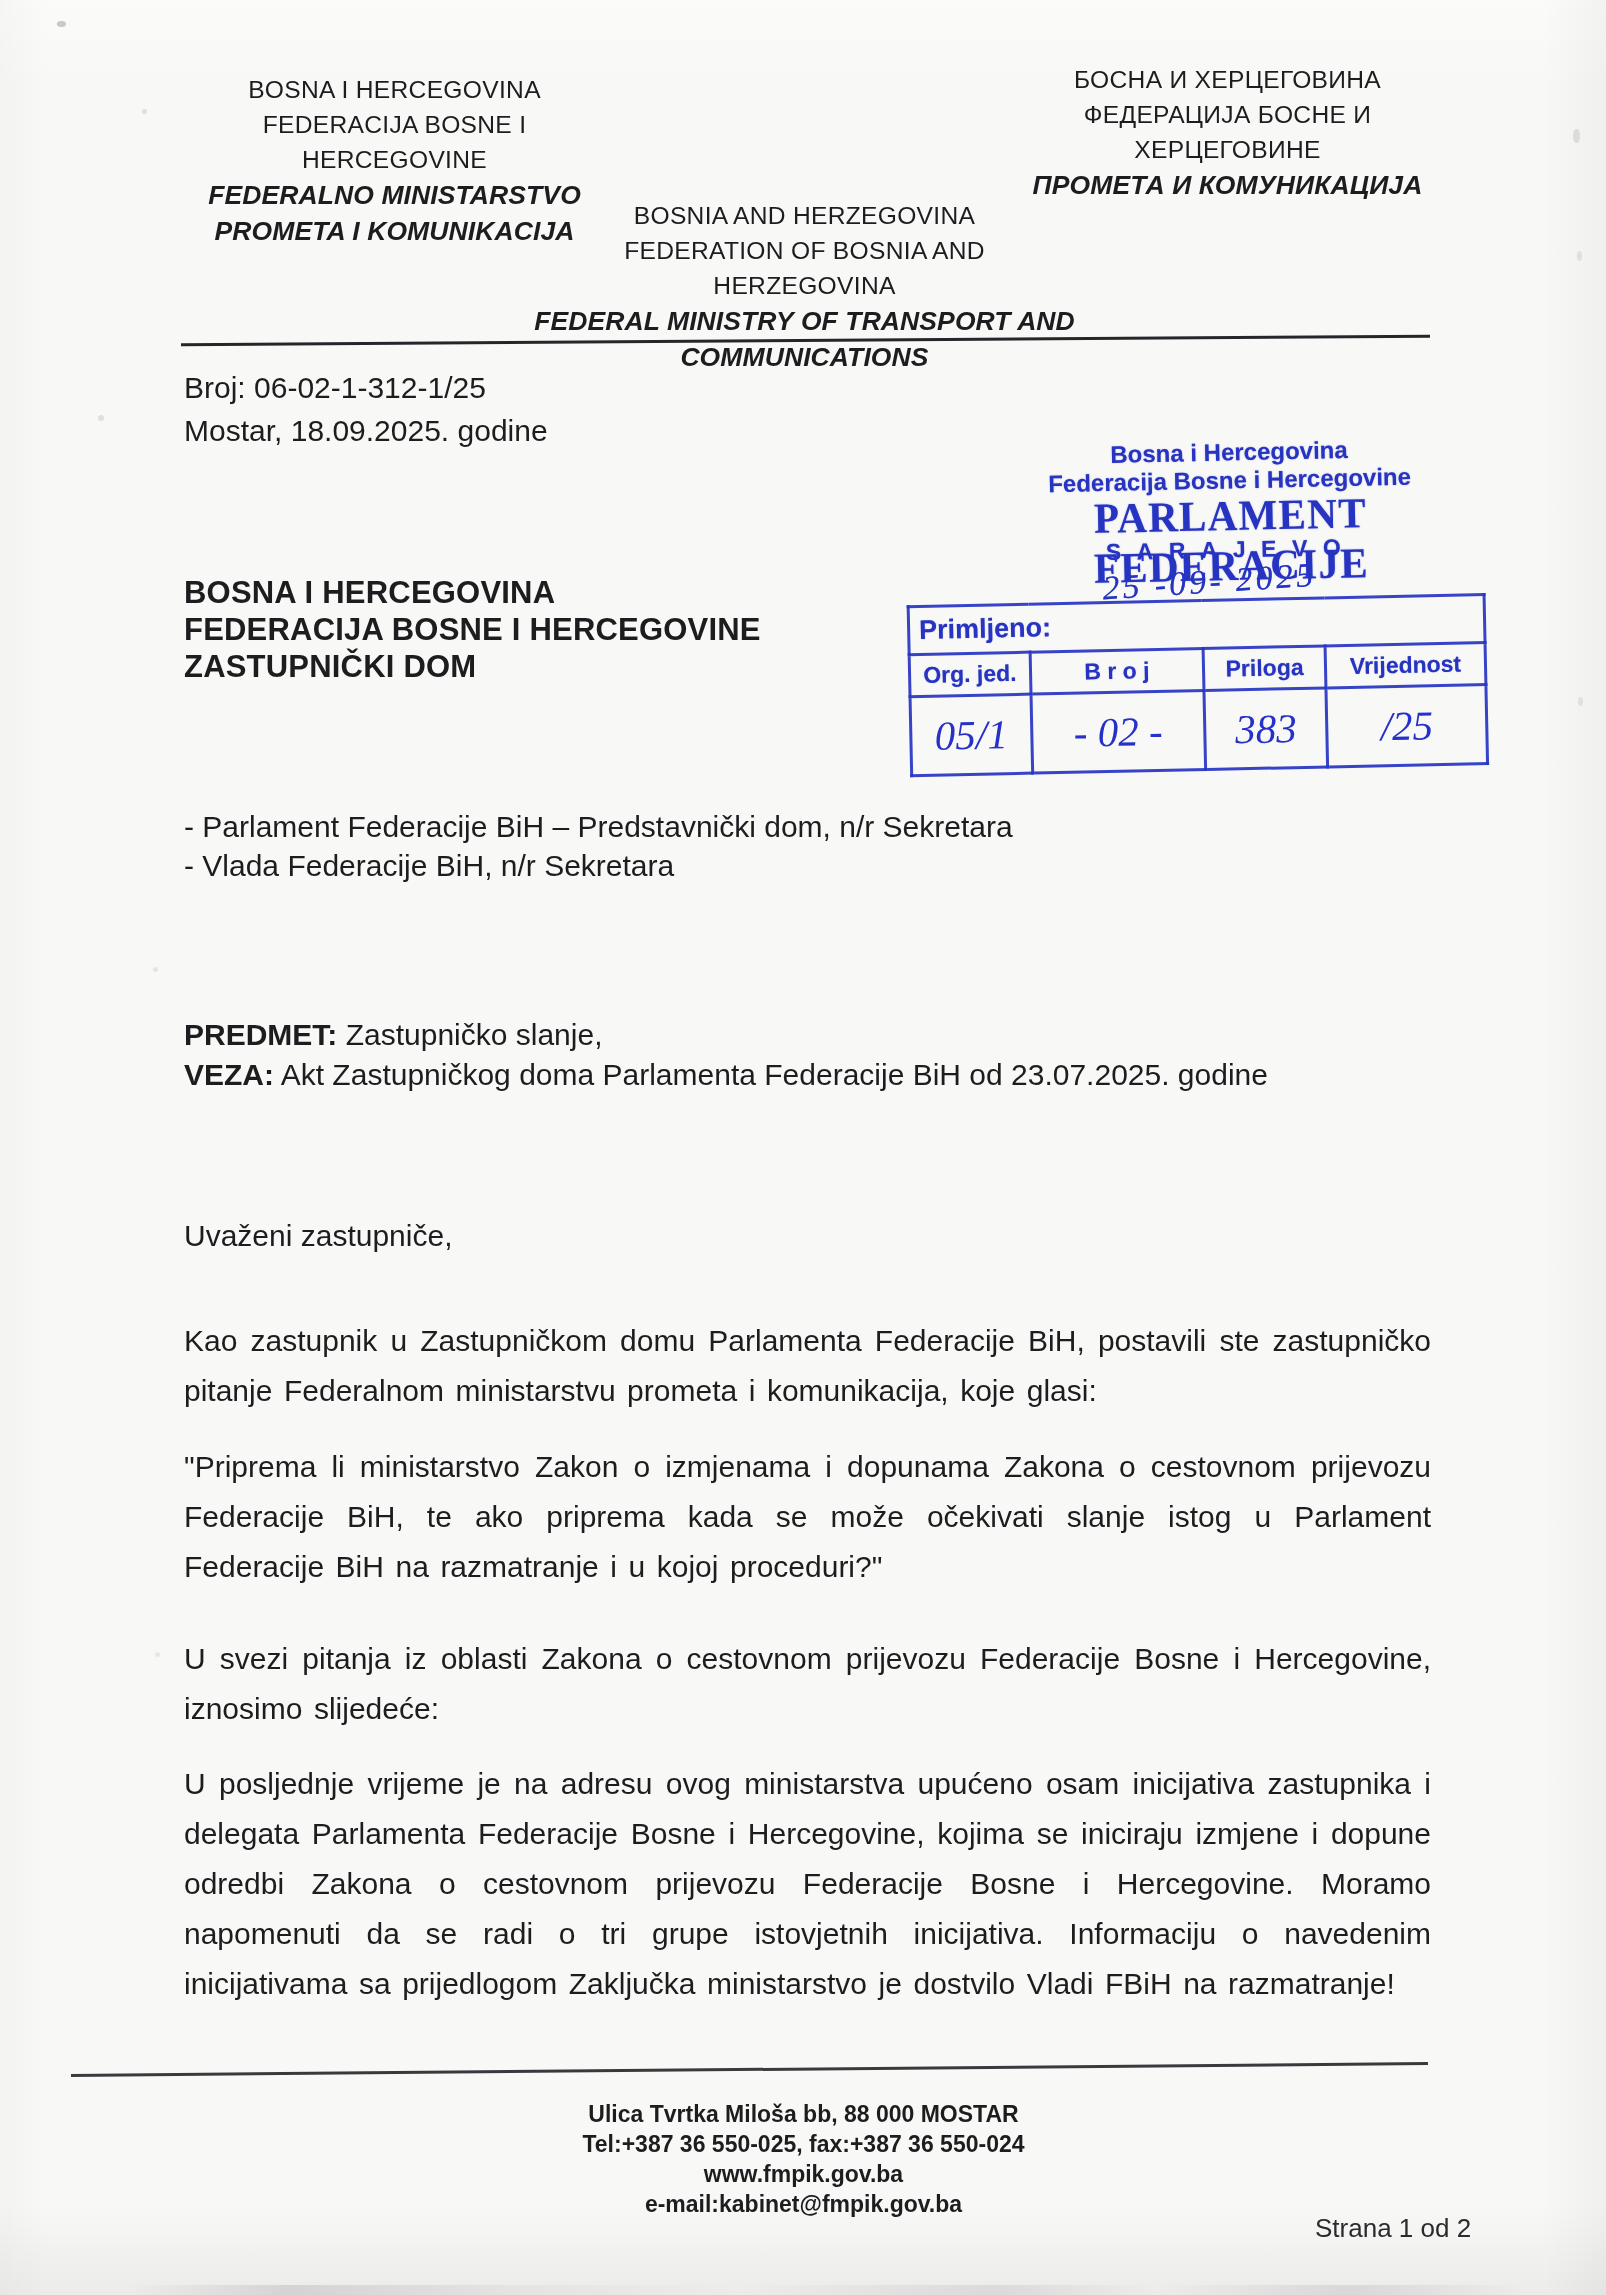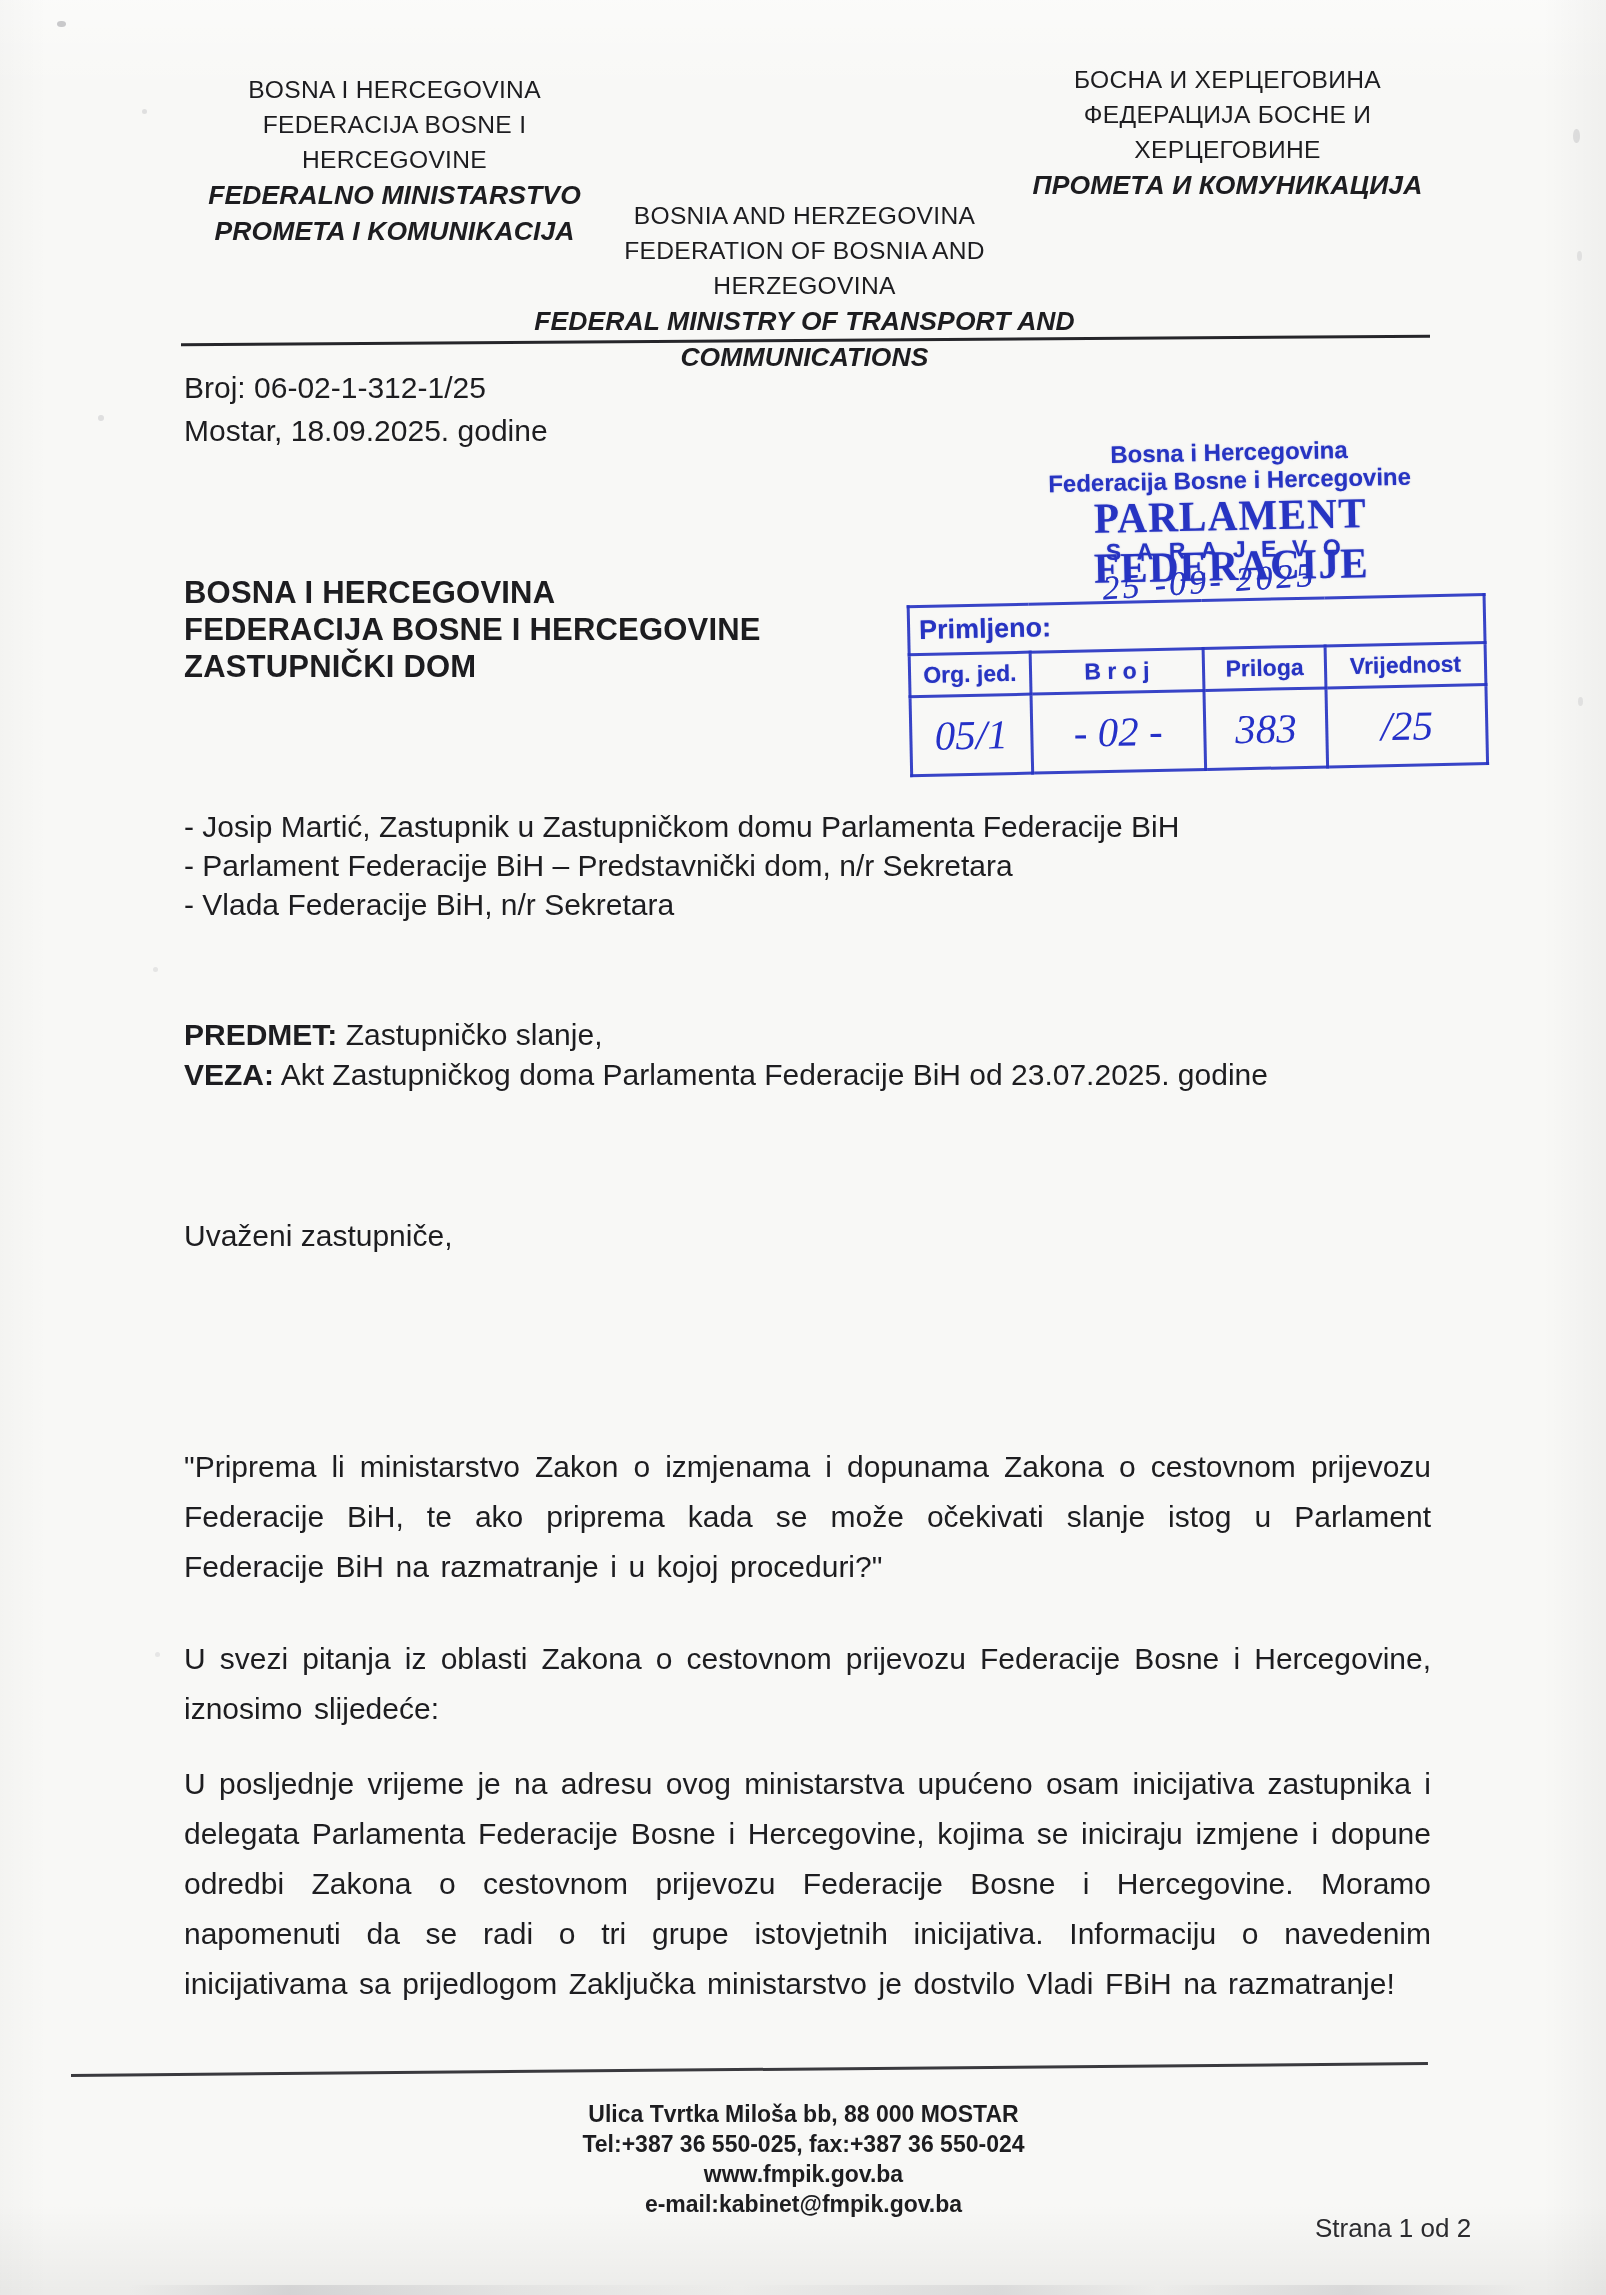--- a/index.html
+++ b/index.html
@@ -118,38 +118,38 @@
       </table>
   </div>
 
   <div class="abs recipient">
     <div>BOSNA I HERCEGOVINA</div>
     <div>FEDERACIJA BOSNE I HERCEGOVINE</div>
     <div>ZASTUPNIČKI DOM</div>
   </div>
 
   <div class="abs addr-list">
-    <div>- Josip Martić, Zastupnik u Zastupničkom domu Parlamenta Federacije BiH</div>
     <div>- Parlament Federacije BiH – Predstavnički dom, n/r Sekretara</div>
     <div>- Vlada Federacije BiH, n/r Sekretara</div>
   </div>
 
   <div class="abs subject">
     <div>
       <span class="lbl">PREDMET:</span>
       <span>Zastupničko slanje,</span>
     </div>
     <div>
       <span class="lbl">VEZA:</span>
       <span>Akt Zastupničkog doma Parlamenta Federacije BiH od 23.07.2025. godine</span>
     </div>
   </div>
 
   <div class="abs salutation">Uvaženi zastupniče,</div>
 
+  <div class="abs para p1">Kao zastupnik u Zastupničkom domu Parlamenta Federacije BiH, postavili ste zastupničko pitanje Federalnom ministarstvu prometa i komunikacija, koje glasi:</div>
   <div class="abs para p-quote">"Priprema li ministarstvo Zakon o izmjenama i dopunama Zakona o cestovnom prijevozu Federacije BiH, te ako priprema kada se može očekivati slanje istog u Parlament Federacije BiH na razmatranje i u kojoj proceduri?"</div>
   <div class="abs para p2">U svezi pitanja iz oblasti Zakona o cestovnom prijevozu Federacije Bosne i Hercegovine, iznosimo slijedeće:</div>
   <div class="abs para p3">U posljednje vrijeme je na adresu ovog ministarstva upućeno osam inicijativa zastupnika i delegata Parlamenta Federacije Bosne i Hercegovine, kojima se iniciraju izmjene i dopune odredbi Zakona o cestovnom prijevozu Federacije Bosne i Hercegovine. Moramo napomenuti da se radi o tri grupe istovjetnih inicijativa. Informaciju o navedenim inicijativama sa prijedlogom Zaključka ministarstvo je dostvilo Vladi FBiH na razmatranje!</div>
 
   <div class="abs footer-rule"></div>
   <div class="abs footer">
     <div>Ulica Tvrtka Miloša bb, 88 000 MOSTAR</div>
     <div>Tel:+387 36 550-025, fax:+387 36 550-024</div>
     <div>www.fmpik.gov.ba</div>
     <div>e-mail:kabinet@fmpik.gov.ba</div>

